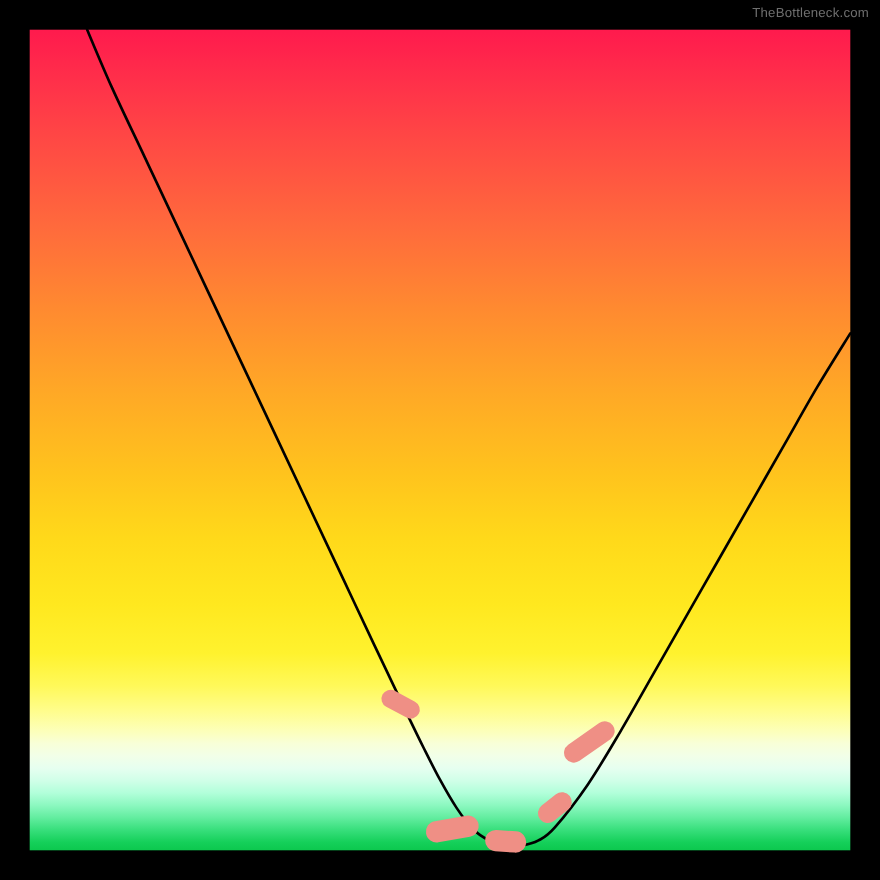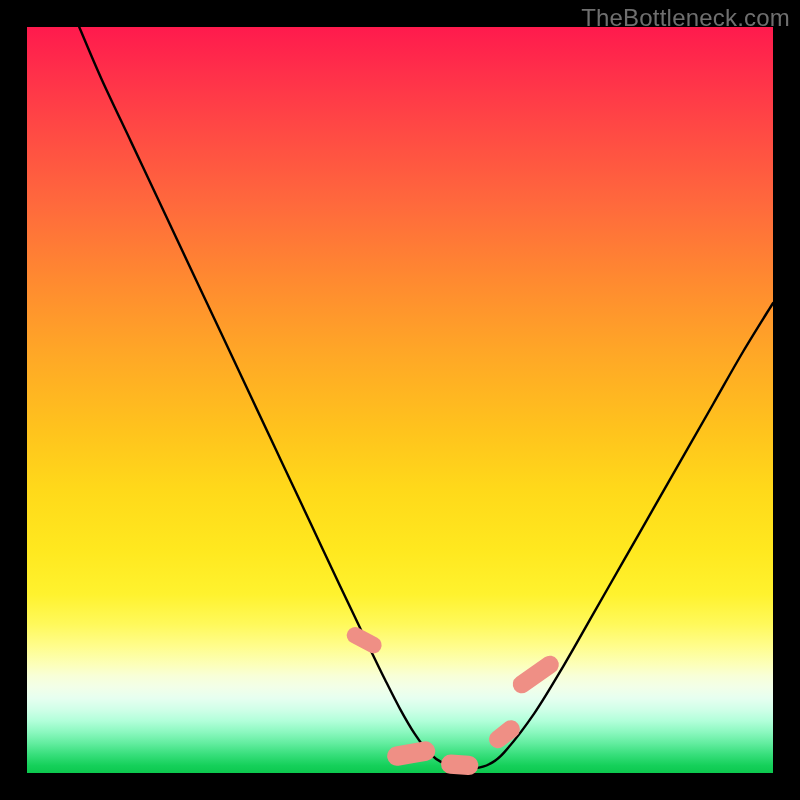--- a/index.html
+++ b/index.html
@@ -50,21 +50,21 @@
       #38df7c 97.5%,
       #15d05a 99%,
       #0cc84e 100%
     );
   }
   .watermark {
     position: absolute;
     top: 4px;
     right: 10px;
     color: #6f6f6f;
-    font-size: 24px;
+    font-size: 12px;
     font-weight: 500;
     letter-spacing: 0.2px;
     user-select: none;
   }
   svg.curve {
     position: absolute;
     left: 0;
     top: 0;
     width: 746px;
     height: 746px;

